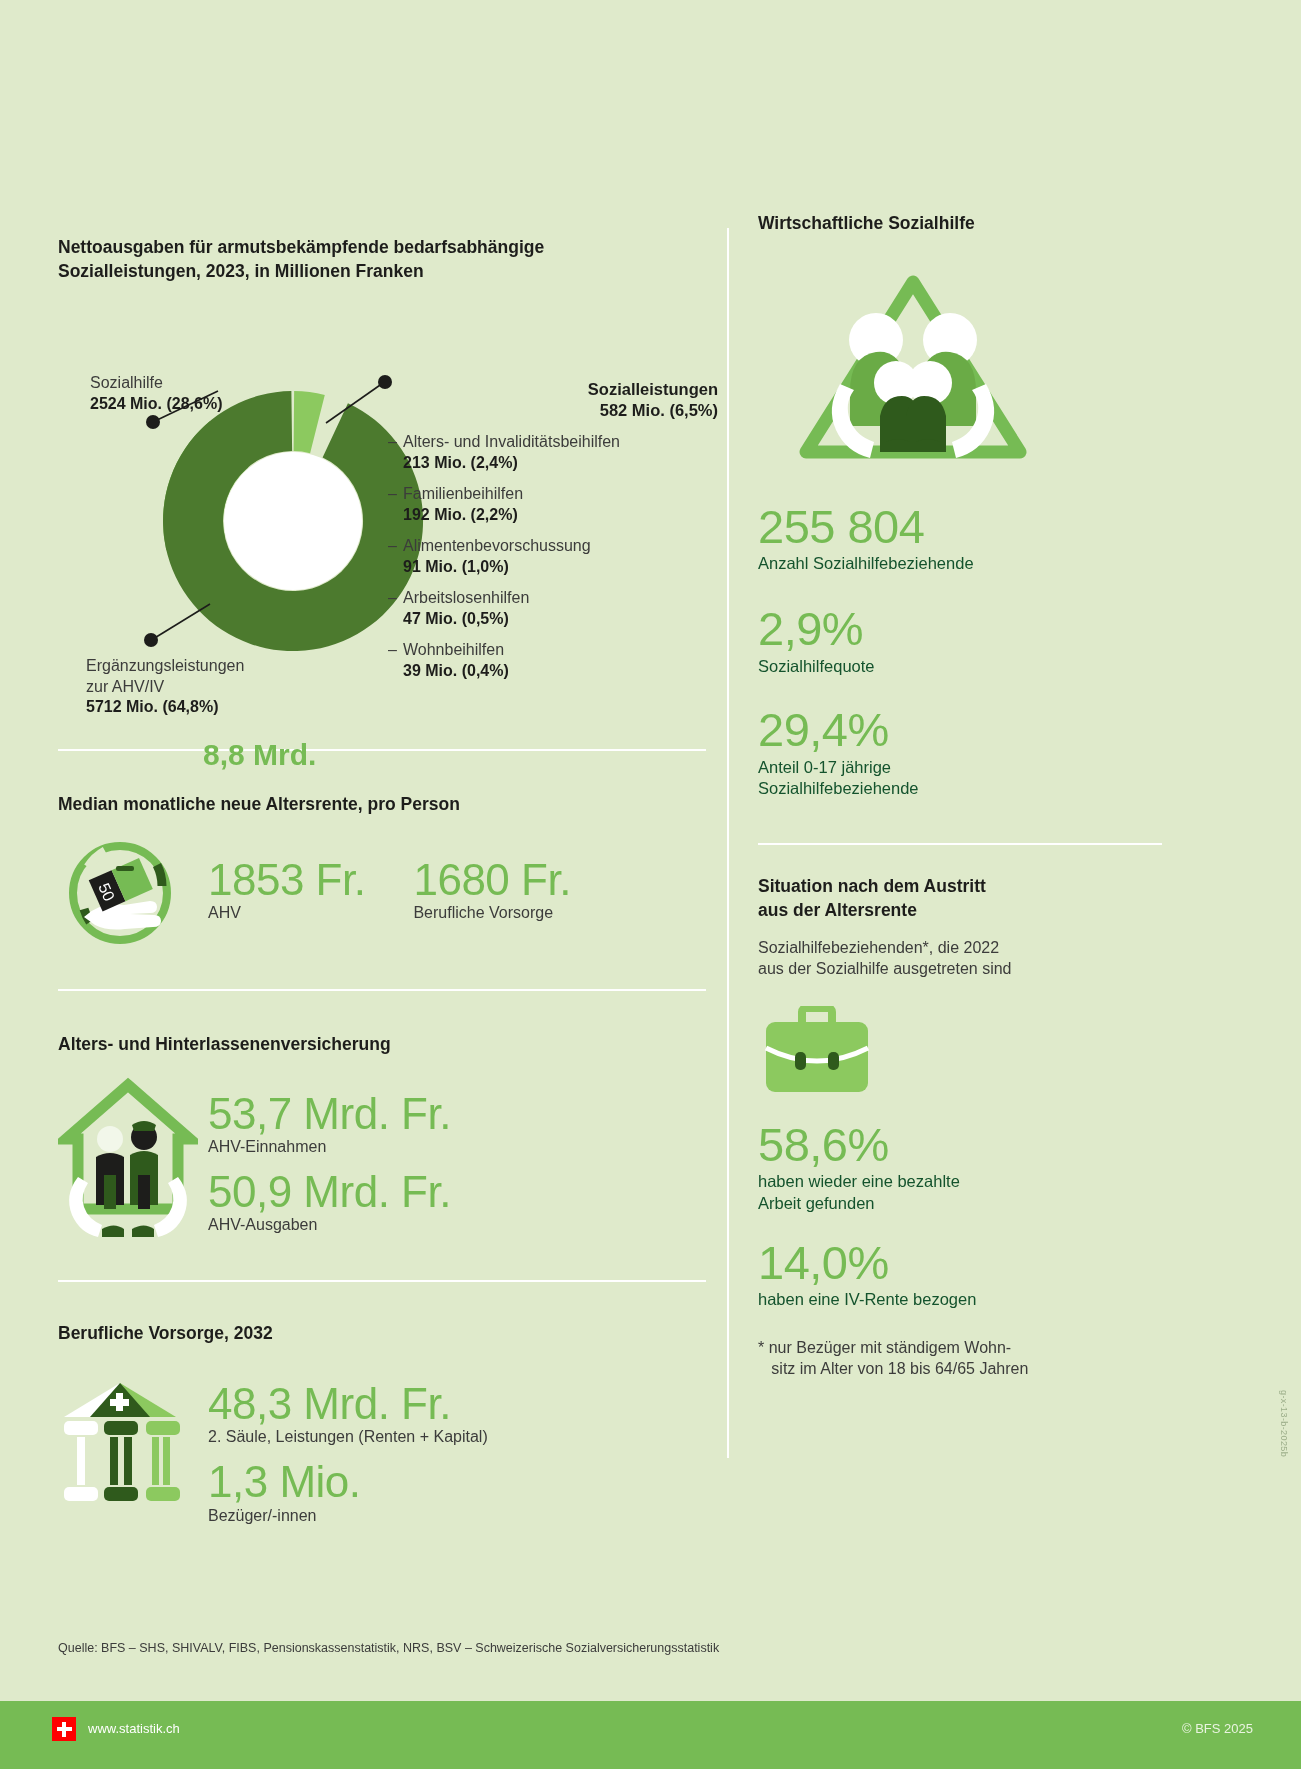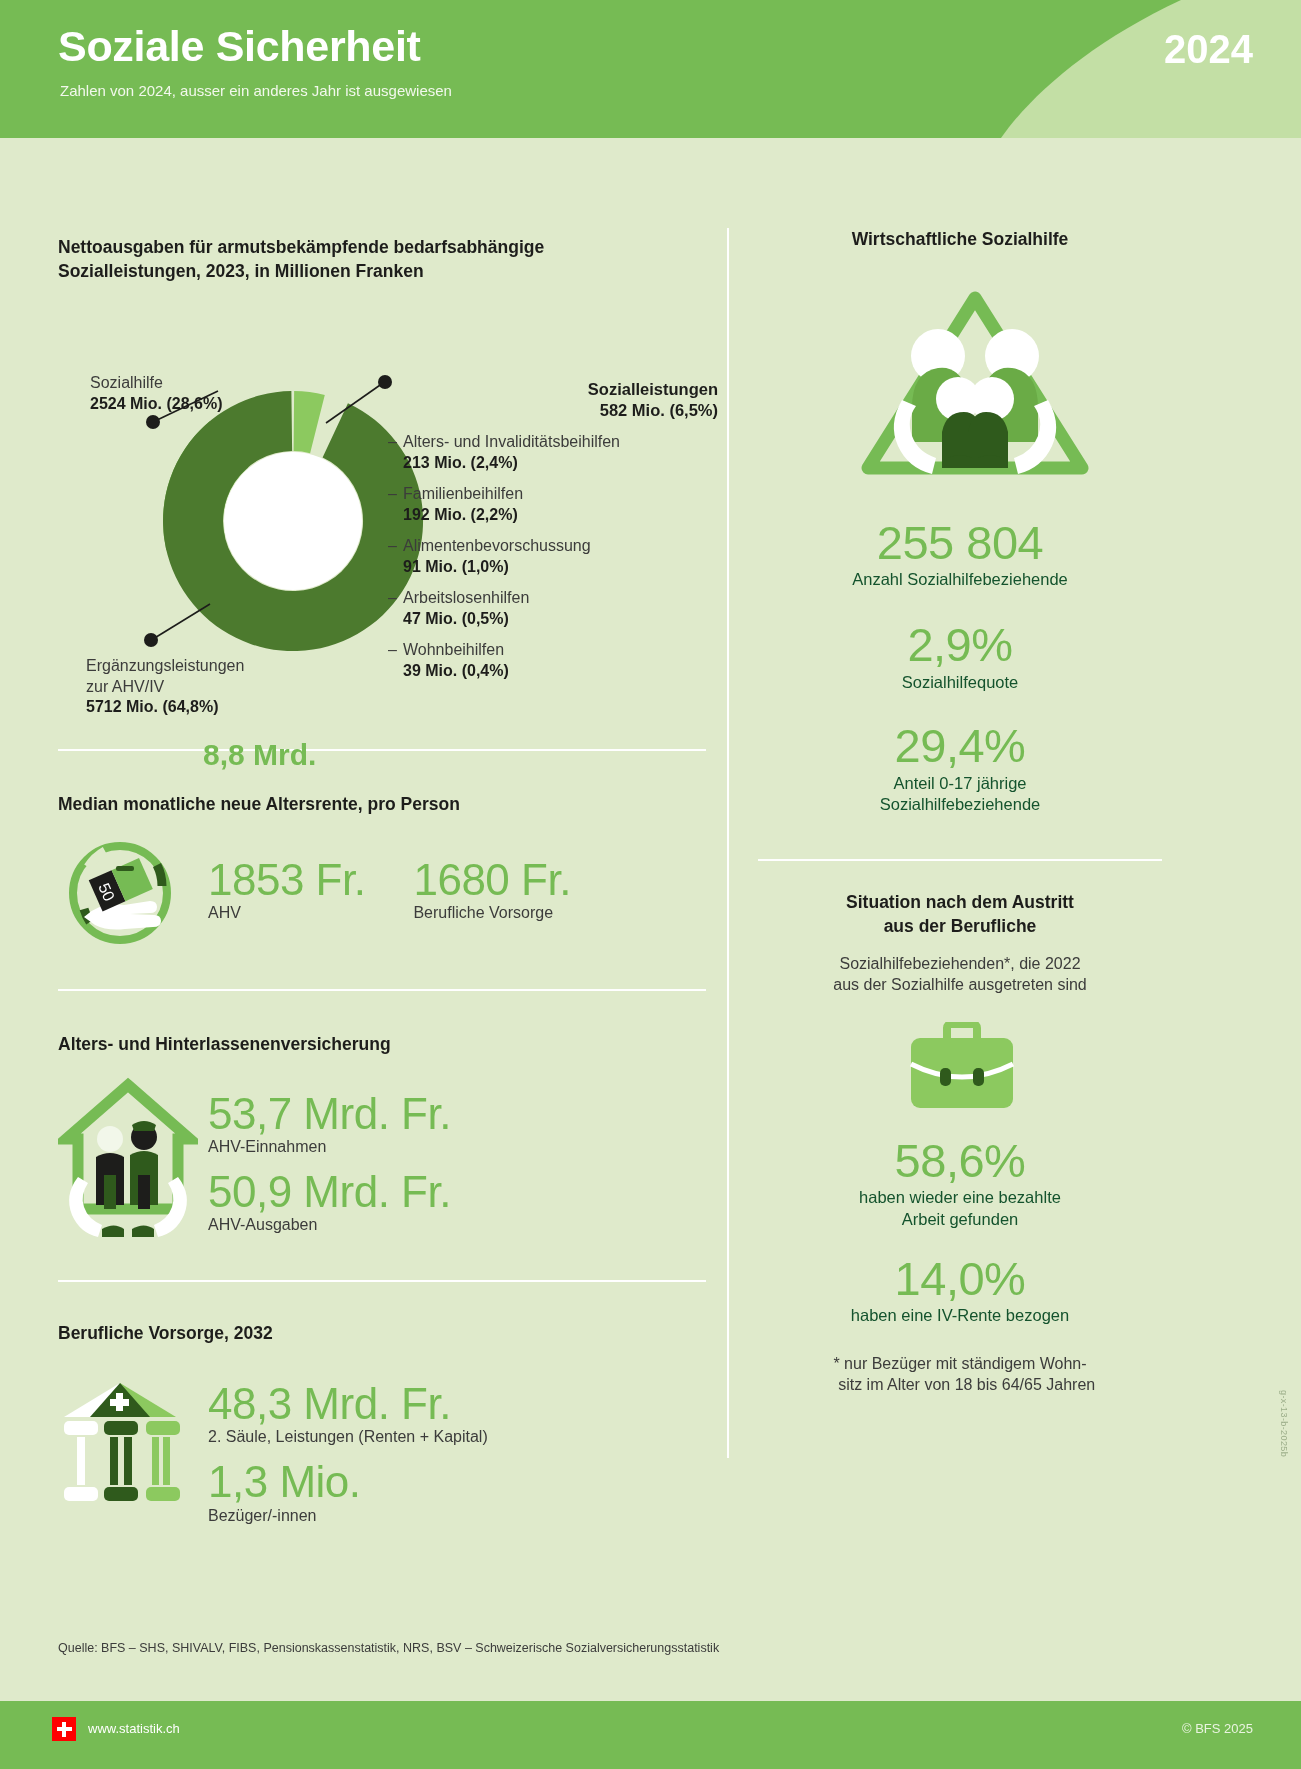--- a/index.html
+++ b/index.html
@@ -26,21 +26,21 @@
     position: absolute; right: 48px; top: 27px;
     font-size: 40px; font-weight: bold; color: #ffffff;
   }
 
   
   .section-title { font-size: 17.5px; font-weight: bold; color: #1d1d1b; line-height: 1.35; }
   .hr { height: 2px; background: #ffffff; border: 0; }
   .vrule { position: absolute; width: 2px; background: #ffffff; }
 
   .col-left  { position: absolute; left: 58px; top: 236px; width: 648px; }
-  .col-right { position: absolute; left: 758px; top: 228px; width: 404px; text-align: center; }
+  .col-right { position: absolute; left: 758px; top: 212px; width: 404px; }
 
   
   .donut-wrap { position: relative; width: 648px; height: 390px; margin-top: 18px; }
   .donut-center-label {
     position: absolute; left: 145px; top: 437px; width: 200px; text-align: left;
     font-size: 30px; font-weight: bold; color: #76bb54;
   }
   .lbl { position: absolute; font-size: 16px; color: #3c3c3b; line-height: 1.28; }
   .lbl b { color: #1d1d1b; font-weight: bold; }
   .lbl-sozialhilfe { left: 32px; top: 72px; }
@@ -75,28 +75,20 @@
   .sidecode {
     position: absolute; right: 12px; top: 1390px;
     font-size: 9px; color: #9cae8a; writing-mode: vertical-rl; letter-spacing: 0.4px;
   }
 </style>
 </head>
 <body>
 
 <div class="page">
 
-  <div class="header">
-    <svg class="header-wedge" viewBox="0 0 420 138" preserveAspectRatio="none">
-      <path d="M 420 0 L 420 138 L 120 138 C 150 95 210 42 300 0 Z" fill="#c3dfa5"></path>
-    </svg>
-    <div class="header-title">Soziale Sicherheit</div>
-    <div class="header-sub">Zahlen von 2024, ausser ein anderes Jahr ist ausgewiesen</div>
-    <div class="header-year">2024</div>
-  </div>
 
   <div class="vrule" style="left:727px; top:228px; height:1230px;"></div>
 
   <div class="col-left">
 
     <div>
       <div class="section-title">
         <div>Nettoausgaben für armutsbekämpfende bedarfsabhängige</div>
         <div>Sozialleistungen, 2023, in Millionen Franken</div>
       </div>
@@ -320,21 +312,21 @@
           <div>Sozialhilfebeziehende</div>
         </div>
       </div>
     </div>
 
     <hr class="hr" style="margin-top:44px;">
 
     <div style="margin-top:30px;">
       <div class="section-title">
         <div>Situation nach dem Austritt</div>
-        <div>aus der Berufliche</div>
+        <div>aus der Altersrente</div>
       </div>
       <div class="r-note" style="margin-top:14px;">
         <div>Sozialhilfebeziehenden*, die 2022</div>
         <div>aus der Sozialhilfe ausgetreten sind</div>
       </div>
 
       <div style="margin:26px 0 0 4px;">
         <svg width="110" height="88" viewBox="0 0 110 88">
           <rect x="40" y="2" width="30" height="18" rx="4" fill="none" stroke="#8cc95f" stroke-width="8"></rect>
           <rect x="4" y="16" width="102" height="70" rx="9" fill="#8cc95f"></rect>

